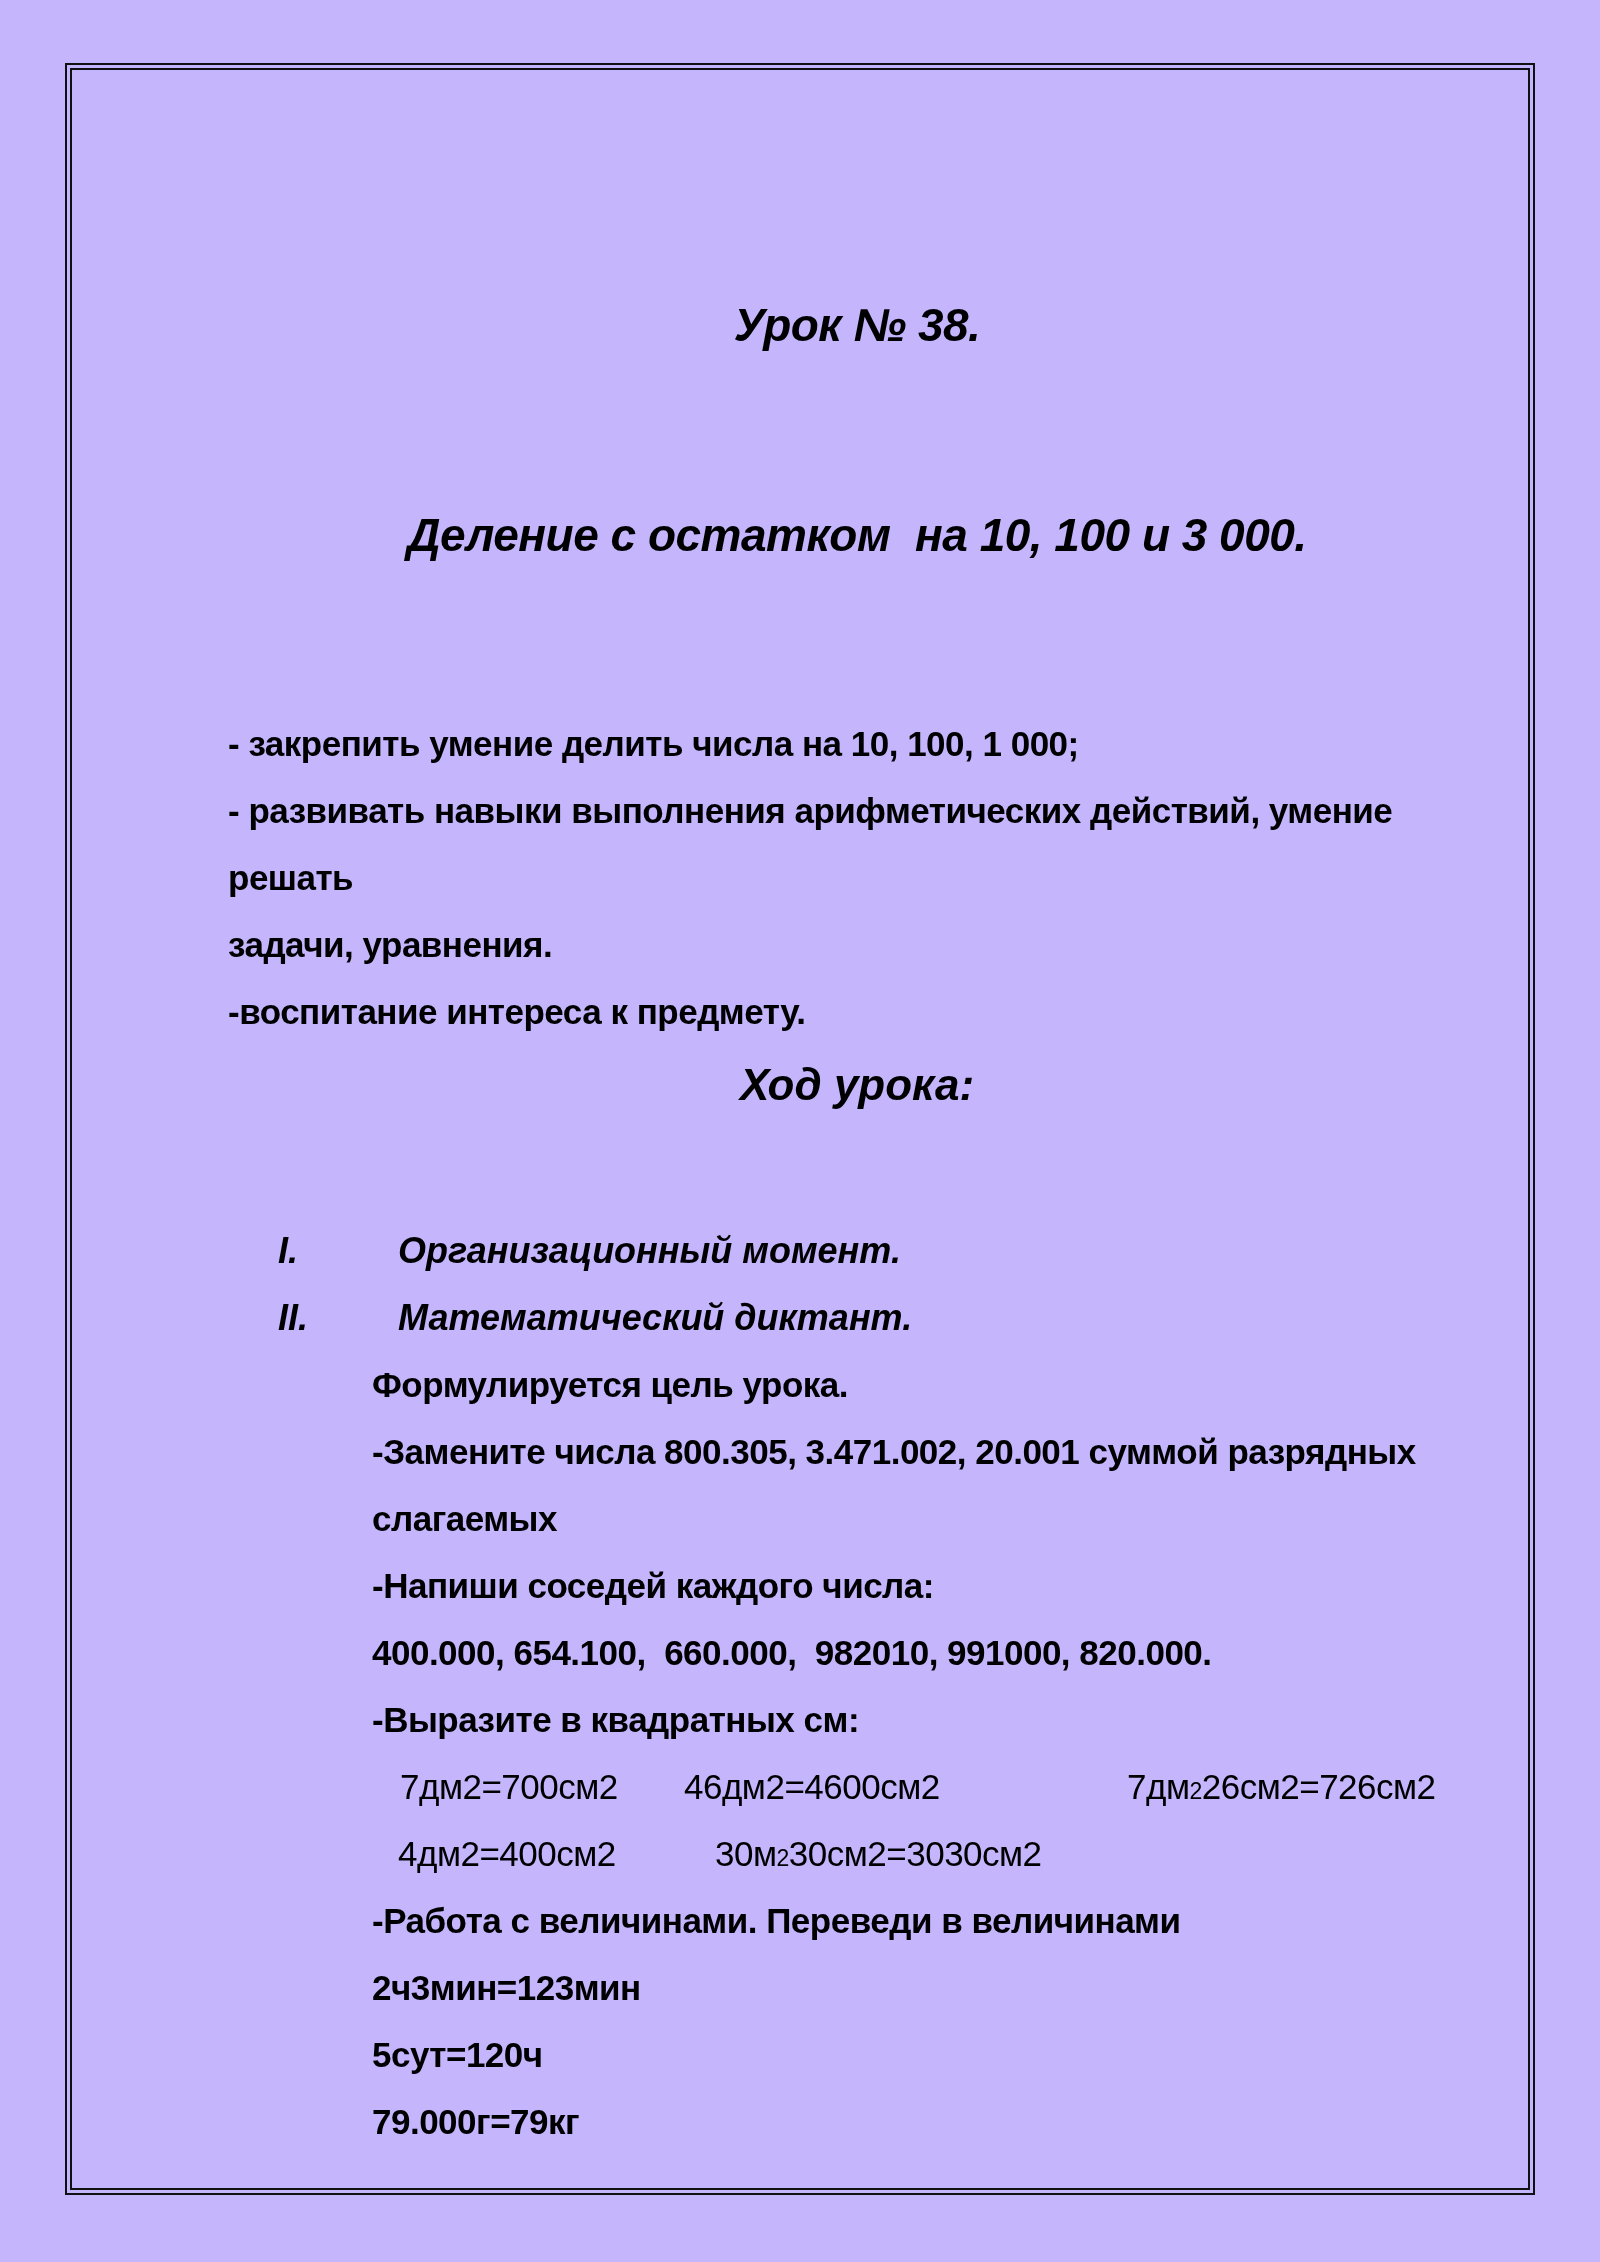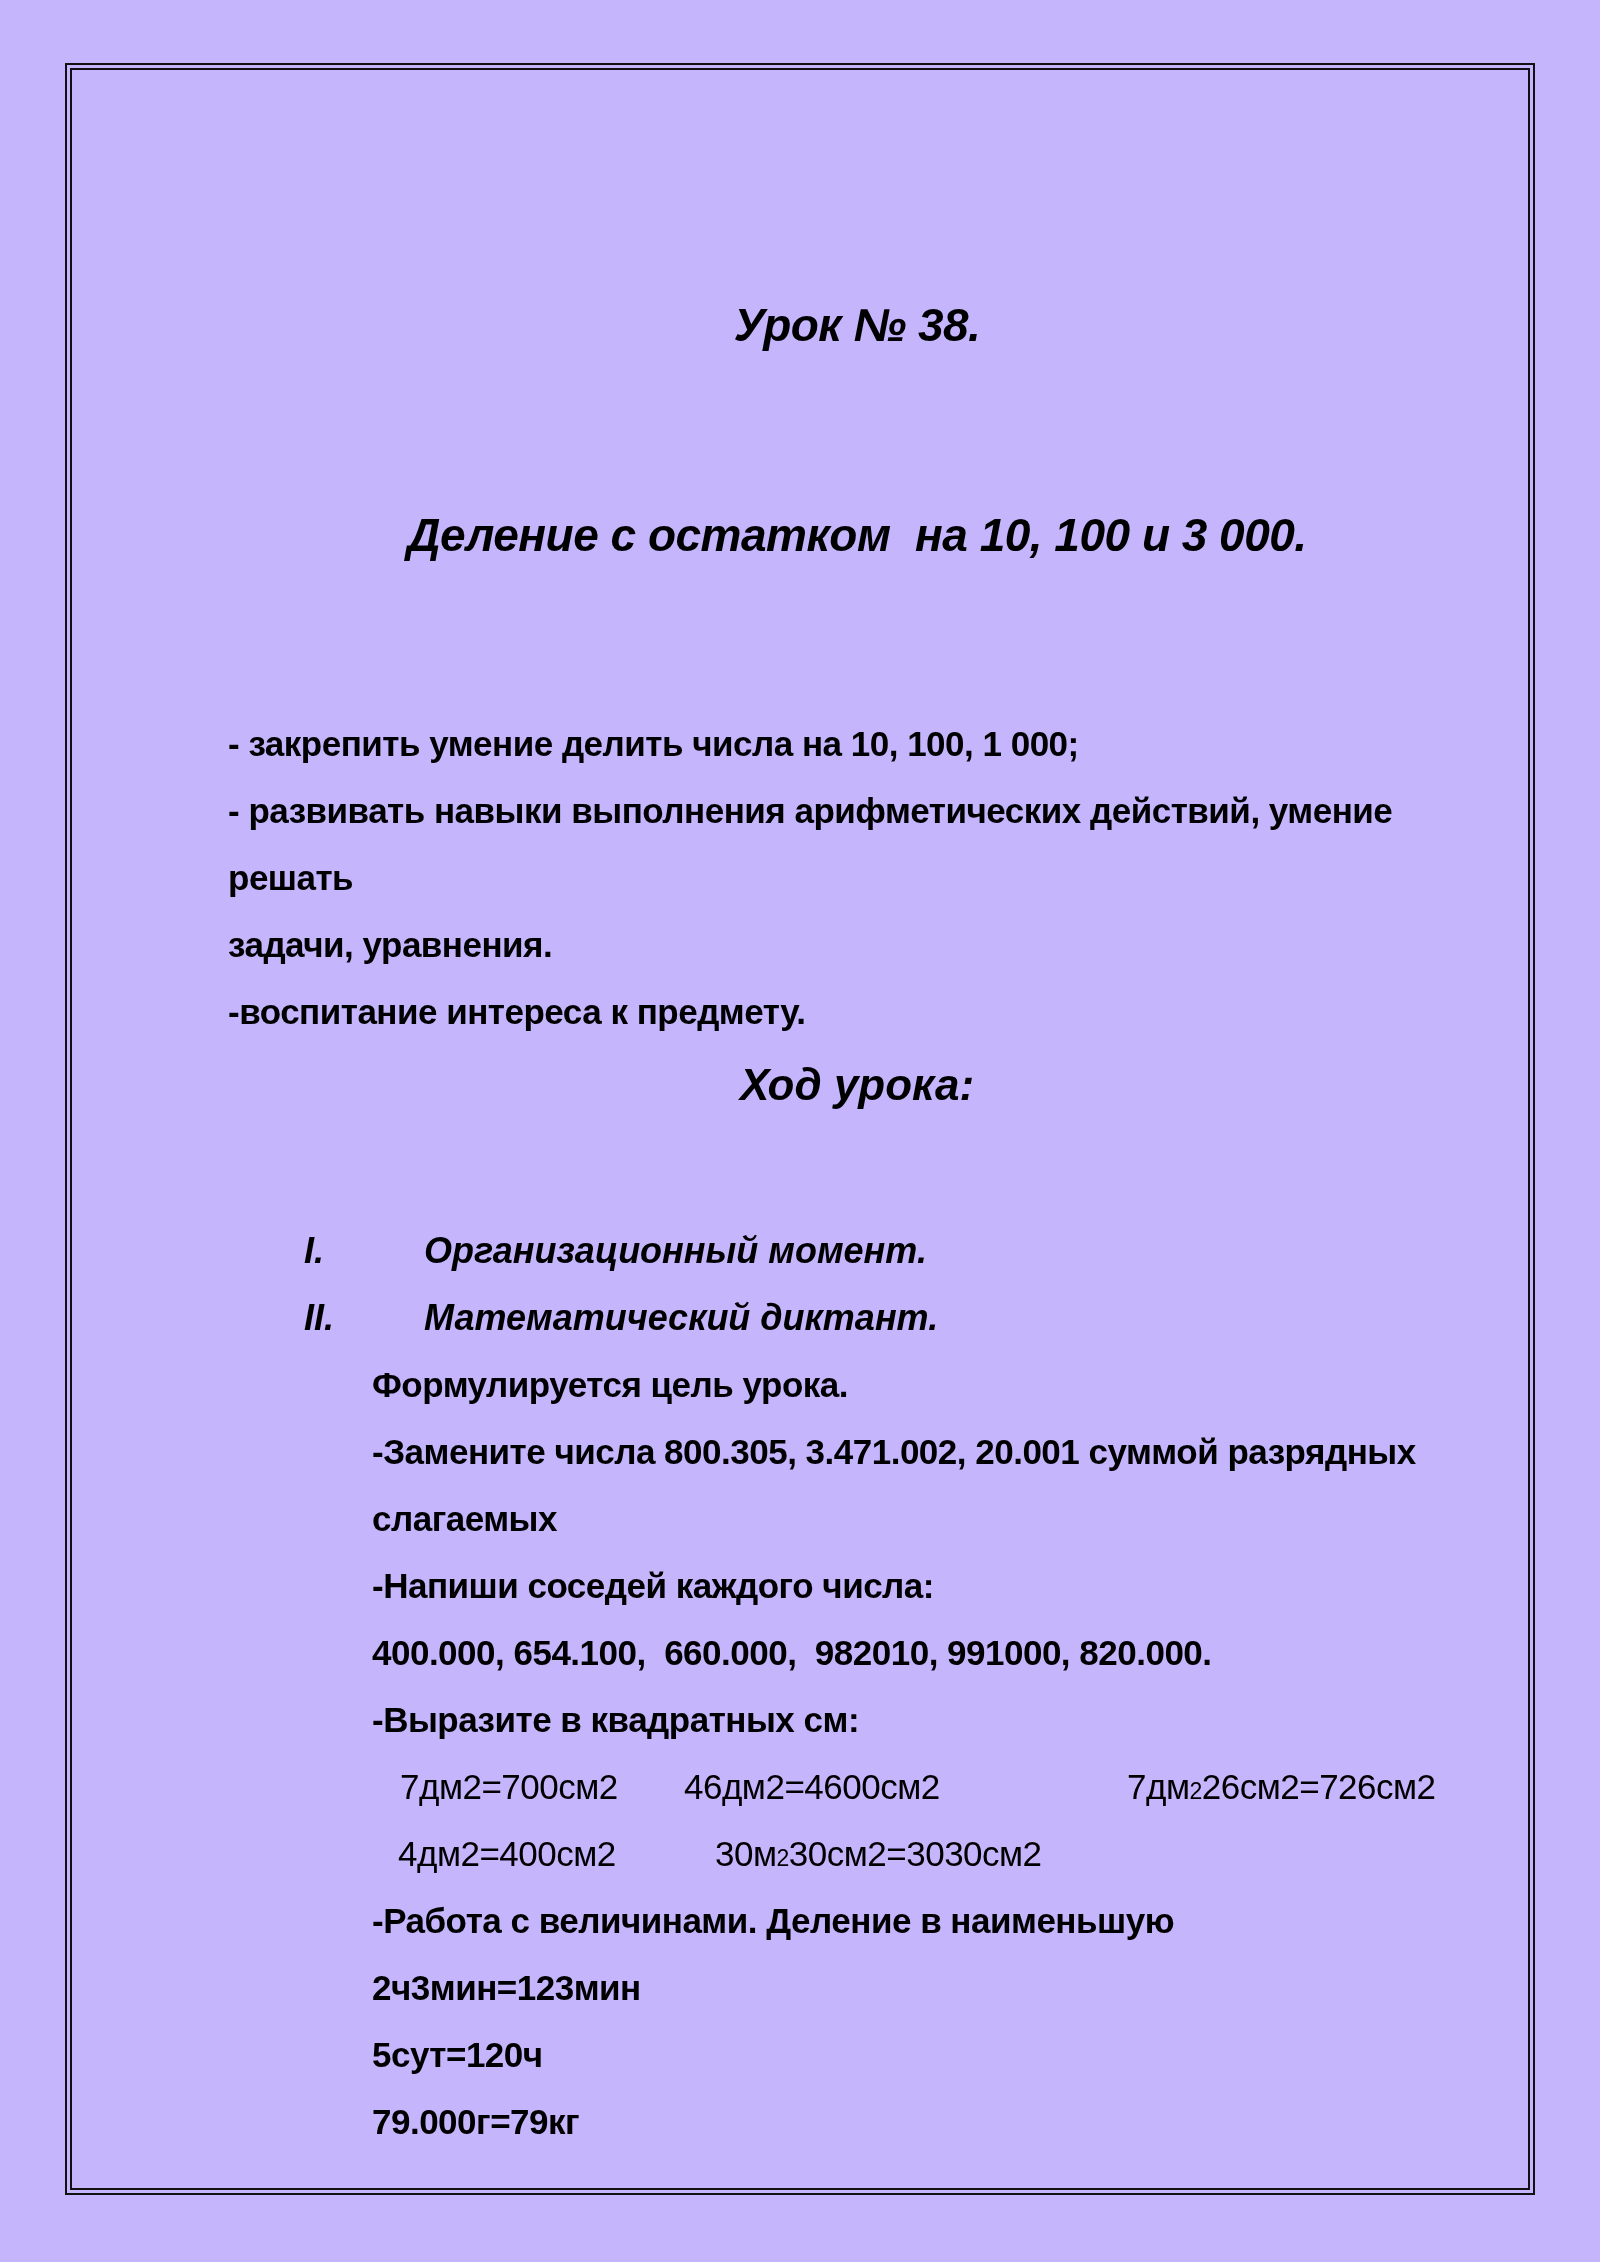--- a/index.html
+++ b/index.html
@@ -56,21 +56,21 @@
     text-align: center;
     font-size: 44px;
     line-height: 70px;
     font-weight: bold;
     font-style: italic;
   }
   .list {
     margin-top: 97px;
   }
   .list-item {
-    margin-left: 76px;
+    margin-left: 50px;
     font-size: 36px;
     line-height: 67px;
     font-weight: bold;
     font-style: italic;
   }
   .list-item .numeral {
     display: inline-block;
     width: 120px;
   }
   .indent {
@@ -137,21 +137,21 @@
       <span class="eq r1e1"><span>7дм2=700см2</span><span class="sub"></span><span></span></span>
       <span class="eq r1e2"><span>46дм2=4600см2</span><span class="sub"></span><span></span></span>
       <span class="eq r1e3"><span>7дм</span><span class="sub">2</span><span>26см2=726см2</span></span>
     </div>
     <div class="eq-row">
       <span class="eq r2e1"><span>4дм2=400см2</span><span class="sub"></span><span></span></span>
       <span class="eq r2e2"><span>30м</span><span class="sub">2</span><span>30см2=3030см2</span></span>
     </div>
 
     <div class="indent">
-      <div class="line">-Работа с величинами. Деление в наименьшую</div>
+      <div class="line">-Работа с величинами. Переведи в величинами</div>
       <div class="line">2ч3мин=123мин</div>
       <div class="line">5сут=120ч</div>
       <div class="line">79.000г=79кг</div>
 
     </div>
 
   </div>
 </div>
 
 </body></html>

